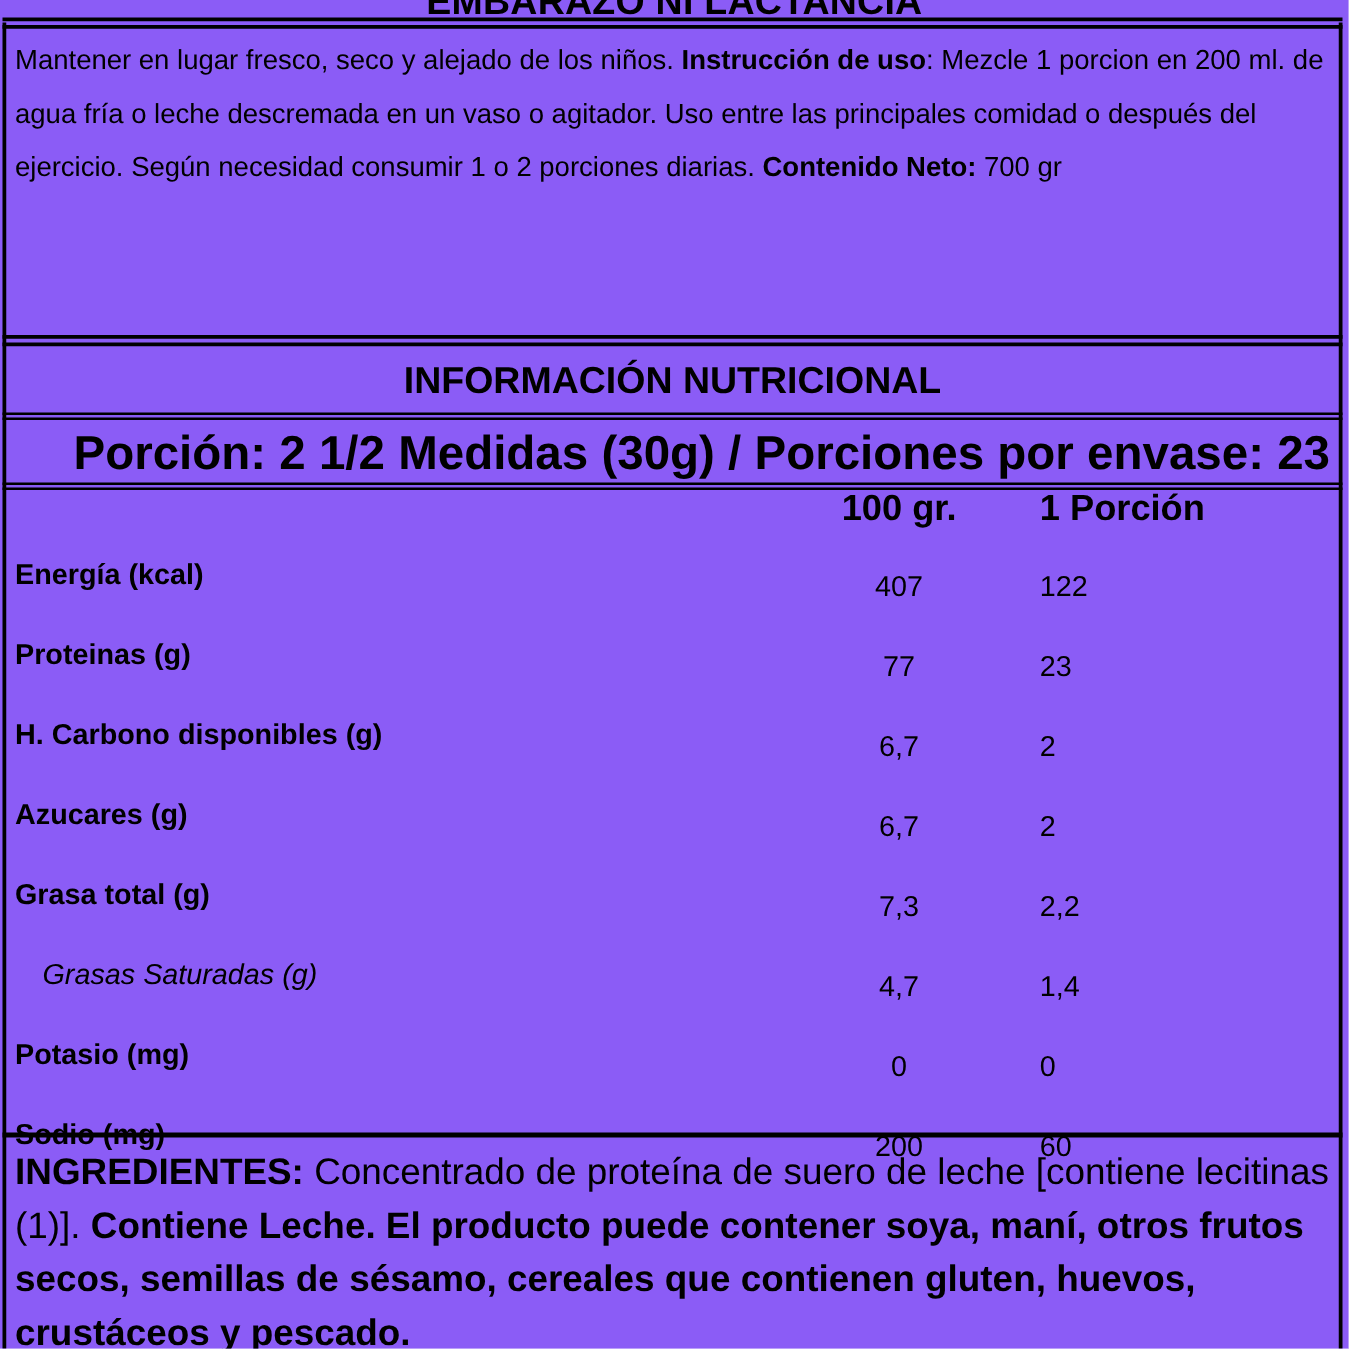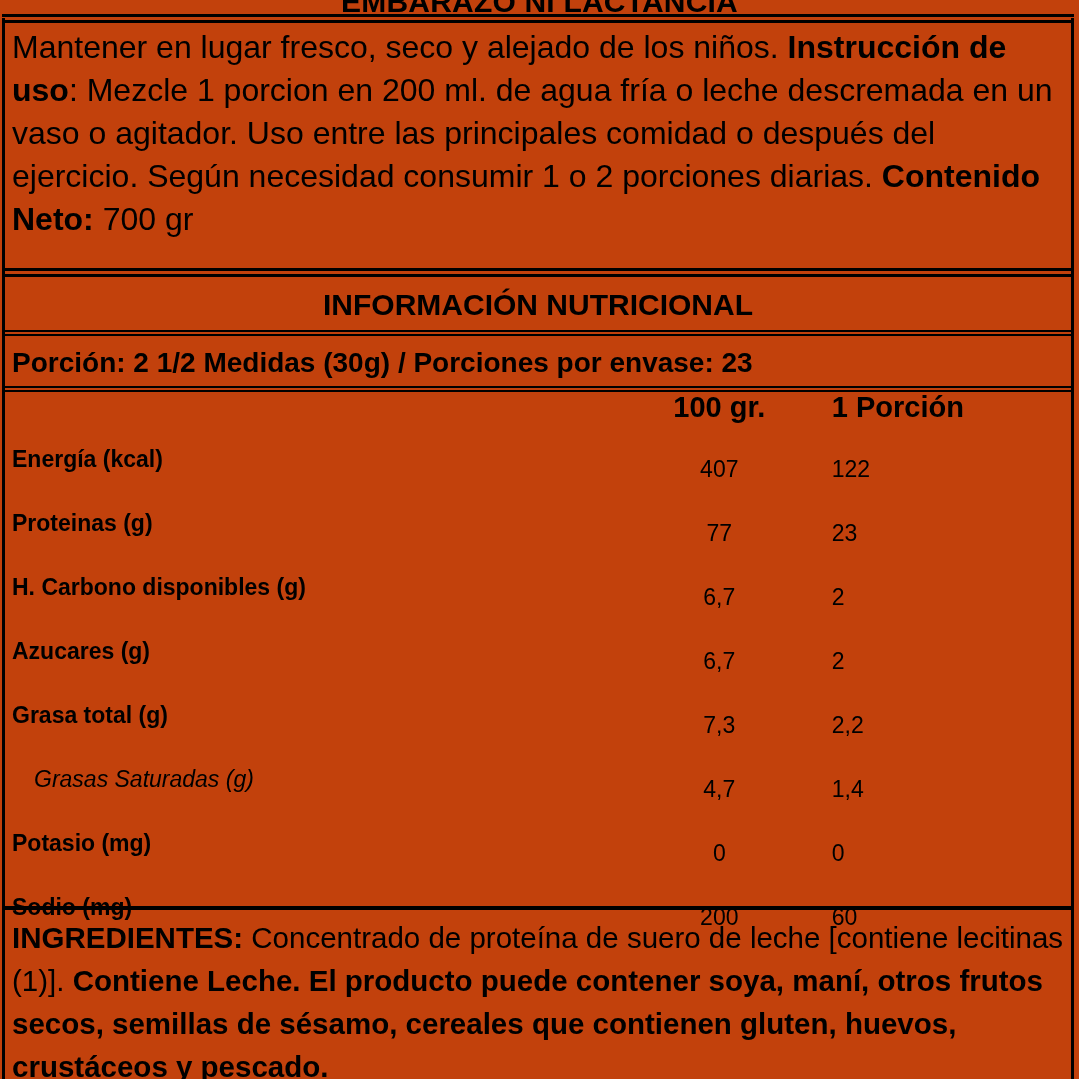--- a/index.html
+++ b/index.html
@@ -9,21 +9,21 @@
   }
   body {
     font-family: "Liberation Sans", sans-serif;
     color: #000000;
   }
   #label {
     position: relative;
     width: 1079px;
     height: 1079px;
     overflow: hidden;
-    background: #c2410c;
+    background: #8b5cf6;
     box-sizing: border-box;
   }
 
   
   .frame-left {
     position: absolute;
     left: 2px;
     top: 18px;
     width: 3px;
     height: 1061px;
@@ -63,21 +63,21 @@
     line-height: 30px;
     white-space: nowrap;
   }
 
   
   .instructions {
     position: absolute;
     left: 12px;
     top: 26px;
     width: 1052px;
-    font-size: 32px;
+    font-size: 22px;
     line-height: 43px;
     text-align: left;
   }
   .instructions b { font-weight: bold; }
 
   
   .section-title {
     position: absolute;
     left: 2px;
     top: 285px;
@@ -87,24 +87,25 @@
     font-weight: bold;
     line-height: 40px;
   }
 
   
   .serving {
     position: absolute;
     left: 12px;
     top: 344px;
     width: 1052px;
-    font-size: 28px;
+    font-size: 38px;
     font-weight: bold;
     line-height: 38px;
     white-space: nowrap;
+    text-align: right;
   }
 
   
   .ntable {
     position: absolute;
     left: 2px;
     top: 368px;
     width: 1072px;
     border-collapse: collapse;
   }

